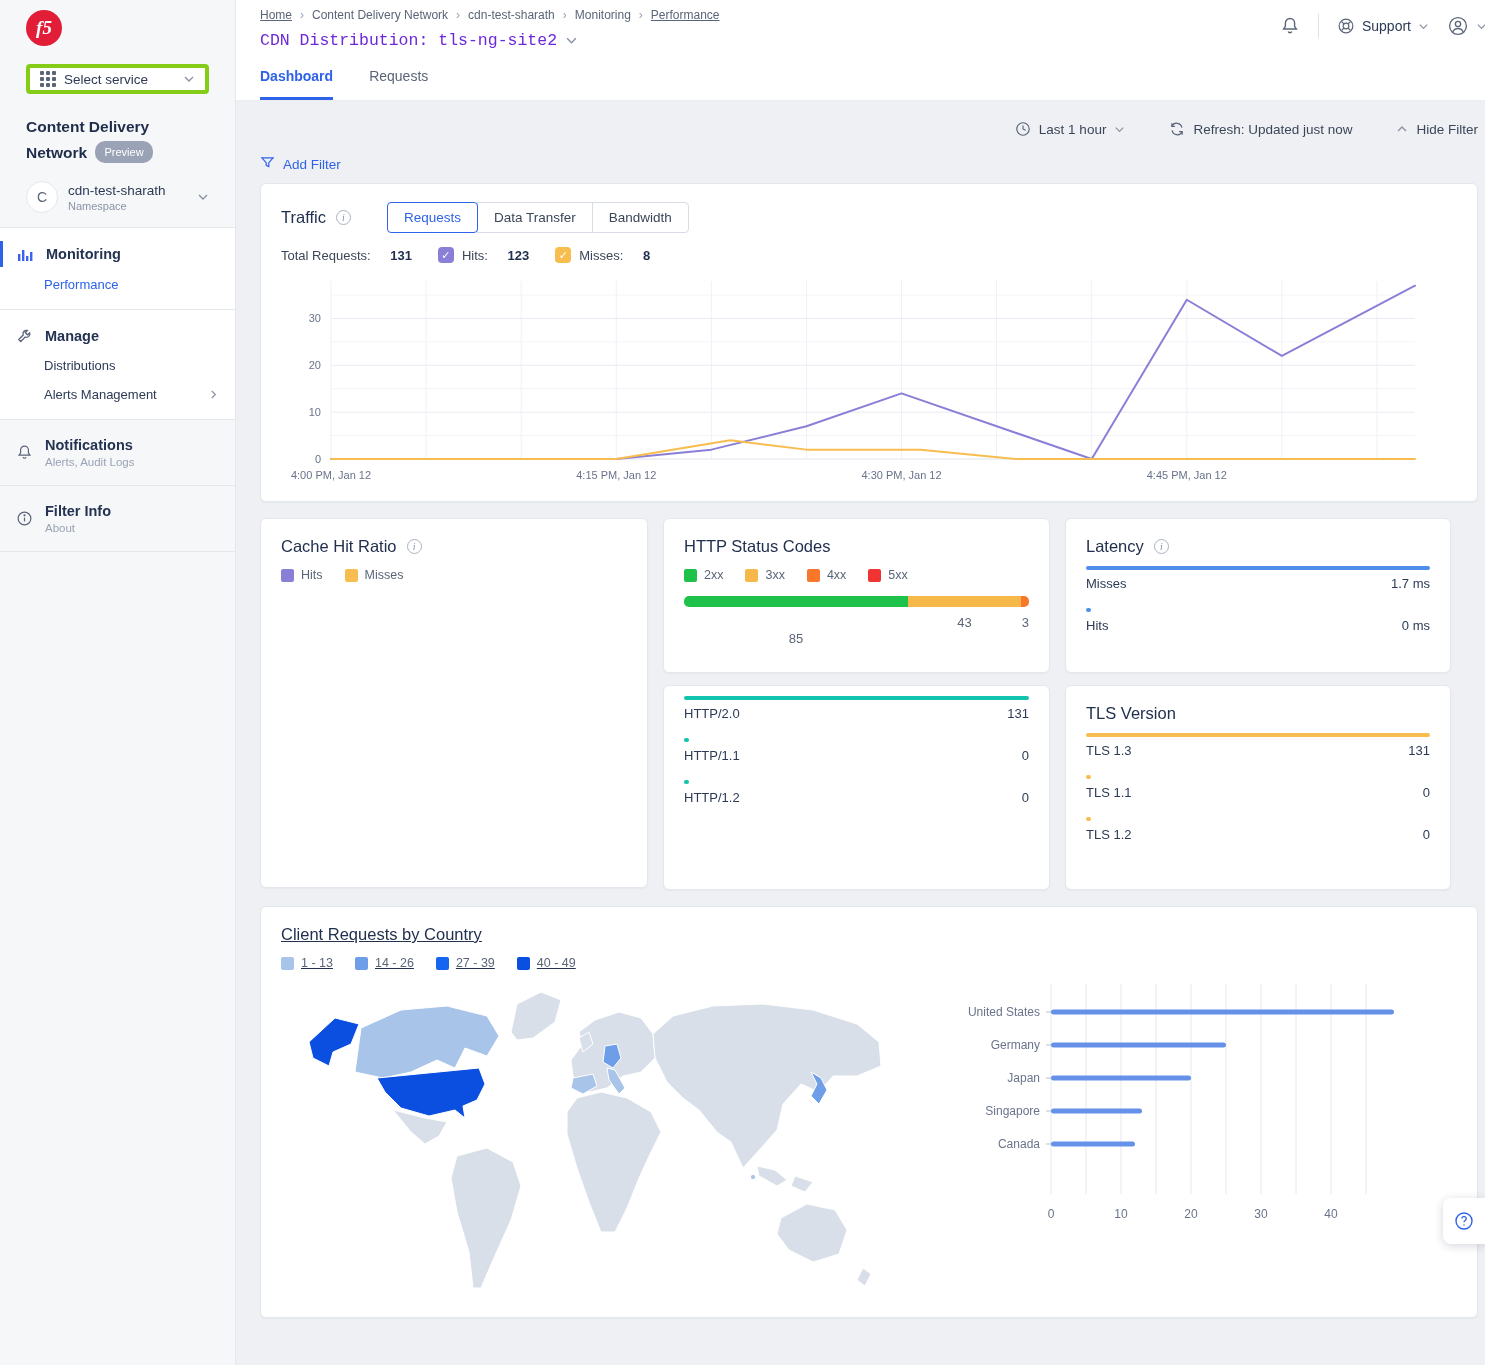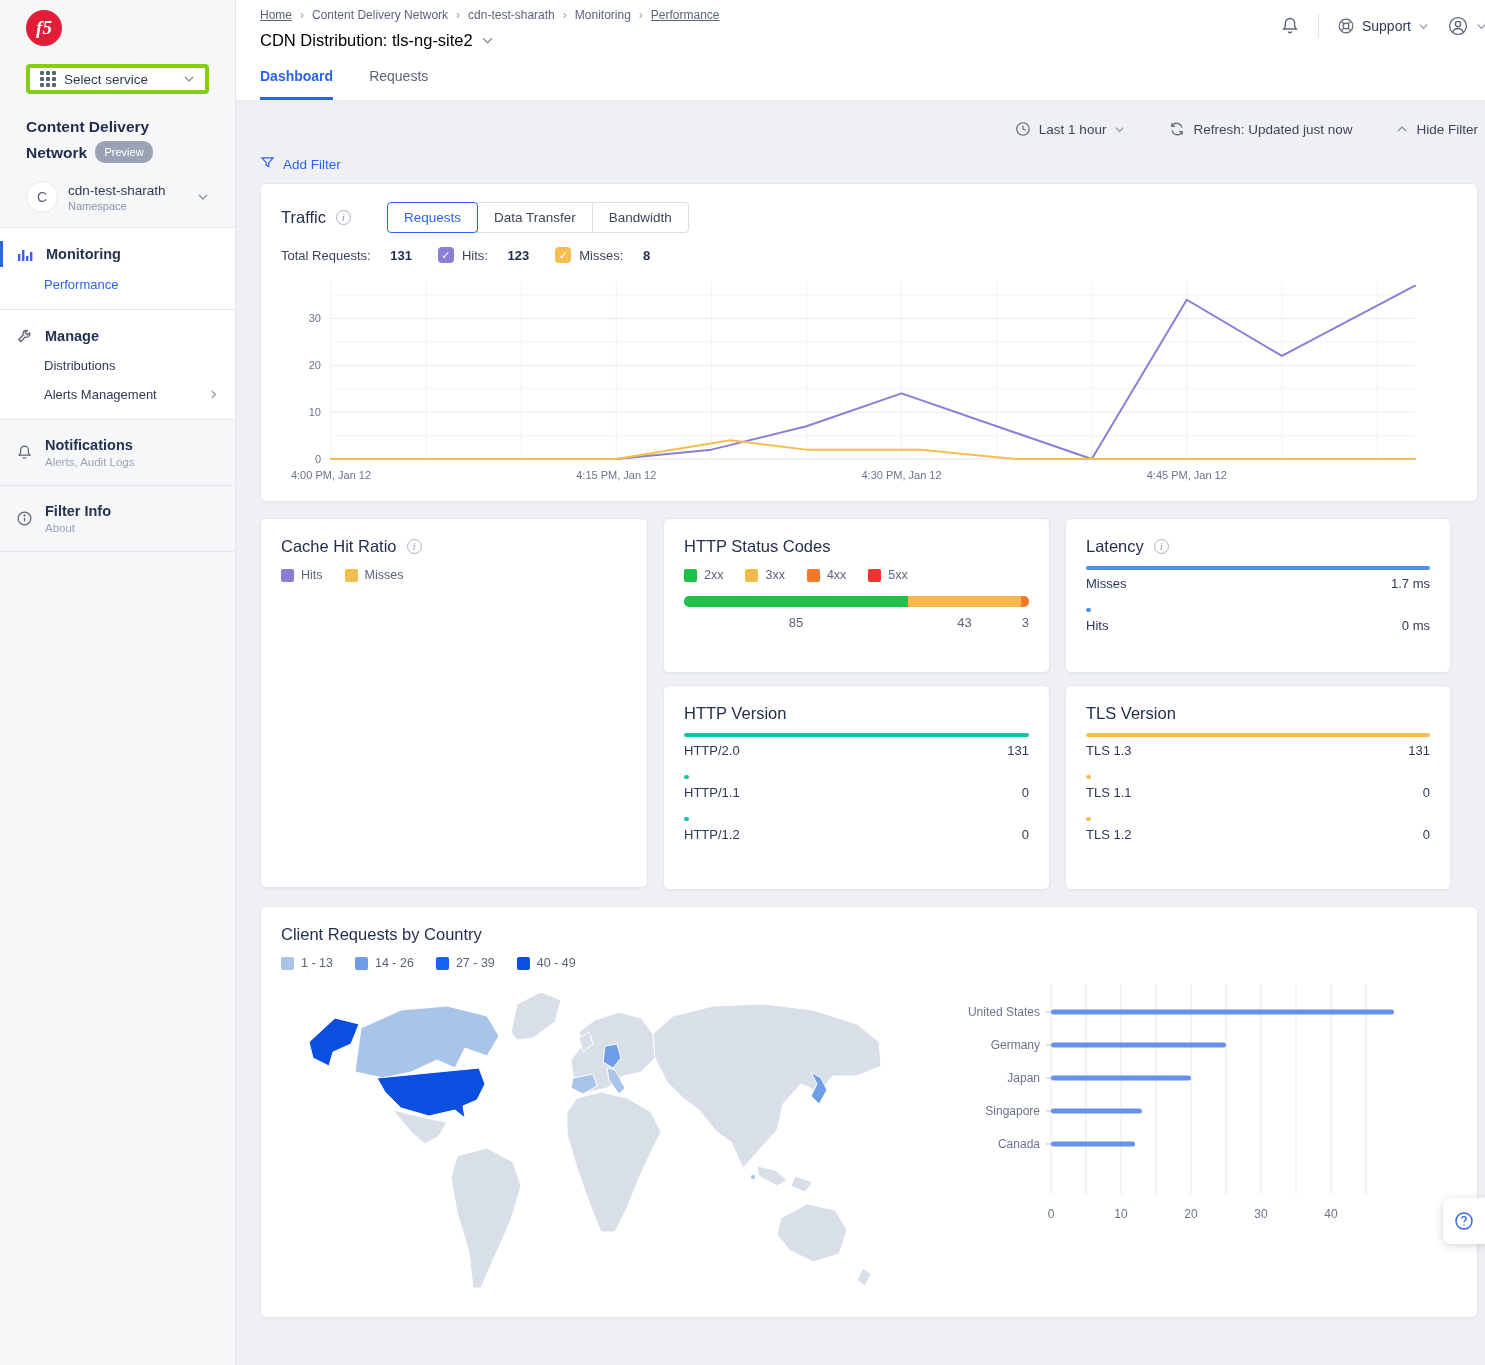--- a/index.html
+++ b/index.html
@@ -41,21 +41,21 @@
 .icon.blue { color:#3b62e8; }
 .chev { color:#8a93a6; display:inline-flex; }
 
 
 .main { flex:1; display:flex; flex-direction:column; }
 .topbar { background:#fff; border-bottom:1px solid #e9ecf1; padding:8px 24px 0; position:relative; }
 .breadcrumb { display:flex; align-items:center; gap:8px; font-size:12px; color:#5b6578; }
 .breadcrumb a { color:#5b6578; text-decoration:underline; cursor:pointer; }
 .bc-sep { color:#9aa3b5; font-size:12px; }
 .page-title-row { margin-top:9px; display:flex; align-items:center; gap:8px; }
-.page-title { font-size:16.5px; color:#000000; }
+.page-title { font-size:16.5px; color:#6d28d9;font-family:Liberation Mono, monospace; }
 .topbar-right { position:absolute; right:24px; top:14px; display:flex; align-items:center; gap:18px; }
 .tb-divider { width:1px; height:24px; background:#e0e4ea; }
 .tb-item { display:flex; align-items:center; gap:7px; font-size:14px; color:#2c3a55; cursor:pointer; }
 .tabs { margin-top:18px; display:flex; gap:36px; }
 .tab { font-size:14px; padding-bottom:13px; cursor:pointer; color:#5b6578; }
 .tab.active { color:#2e62e9; font-weight:bold; border-bottom:3px solid #2e62e9; }
 
 .content { flex:1; padding:12px 33px 15px 24px; overflow:hidden; }
 .filter-row { display:flex; justify-content:flex-end; align-items:center; gap:44px; height:32px;
   font-size:13.5px; color:#3c4659; }
@@ -105,21 +105,21 @@
 .status-values span { position:absolute; top:0; }
 
 .latency-card { height:155px; }
 .version-card { height:205px; }
 .barlist { padding:10px 20px 0; }
 .bl-row { margin-bottom:17px; }
 .bl-bar { height:4px; border-radius:2px; }
 .bl-meta { display:flex; justify-content:space-between; font-size:13px; color:#2c3a55; margin-top:6px; }
 
 
-.country-card { margin-top:16px; height:412px; }
+.country-card { margin-top:16px; height:412px;text-decoration:underline; }
 .country-body { display:flex; }
 .map-wrap { flex:none; width:640px; padding:10px 0 0 28px; }
 .top5-wrap { flex:1; padding:2px 10px 0 46px; }
 .top5-title { font-size:14px; font-weight:bold; color:#22304f; margin-bottom:4px; }
 svg text { font-family:"Liberation Sans", sans-serif; }
 
 
 .help-fab { position:absolute; right:0; top:1198px; width:42px; height:46px; background:#fff;
   border-radius:8px 0 0 8px; box-shadow:0 2px 10px rgba(20,30,60,.18); display:flex;
   align-items:center; justify-content:center; color:#2e62e9; cursor:pointer; z-index:5; }
@@ -451,29 +451,26 @@
                   <span class="sw" id="sw-5xx" style="background: rgb(240, 52, 52);"></span>
                   <span>5xx</span>
                 </span>
             </div>
             <div class="status-bar">
                 <div class="seg" style="flex-grow: 85; background: rgb(30, 194, 75);"></div>
                 <div class="seg" style="flex-grow: 43; background: rgb(247, 184, 74);"></div>
                 <div class="seg" style="flex-grow: 3; background: rgb(248, 119, 42);"></div>
               </div>
             <div class="status-values">
-                <span style="left: 32.4427%; transform: translateX(-50%);">85</span>
+                <span style="left: 32.4427%; transform: translateX(-50%); margin-top: 16px;">85</span>
                 <span style="left: 81.2977%; transform: translateX(-50%);">43</span>
                 <span style="right: 0px;">3</span>
               </div>
           </section>
           <section class="card version-card">
-            <div class="card-head">
-              <span class="card-title">HTTP Version</span>
-            </div>
             <div class="barlist">
                 <div class="bl-row">
                   <div class="bl-bar" style="background: rgb(18, 195, 173); width: 100%;"></div>
                   <div class="bl-meta">
                     <span>HTTP/2.0</span>
                     <span>131</span>
                   </div>
                 </div>
                 <div class="bl-row">
                   <div class="bl-bar" style="background: rgb(18, 195, 173); width: 5px;"></div>

